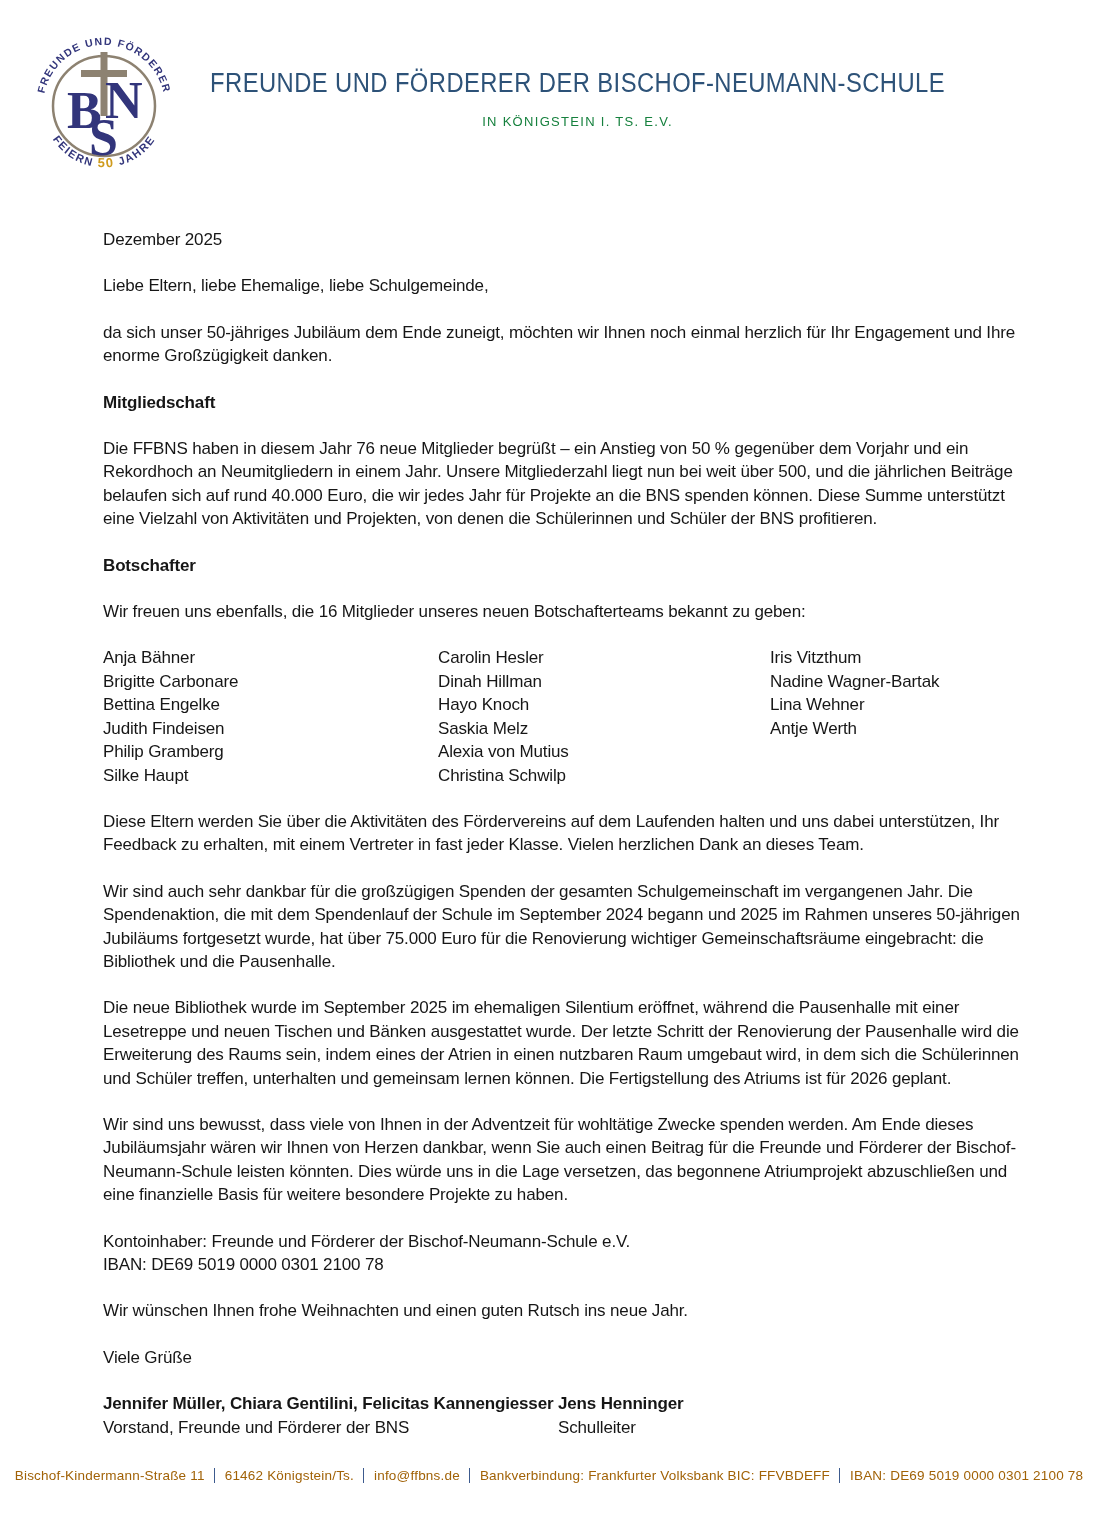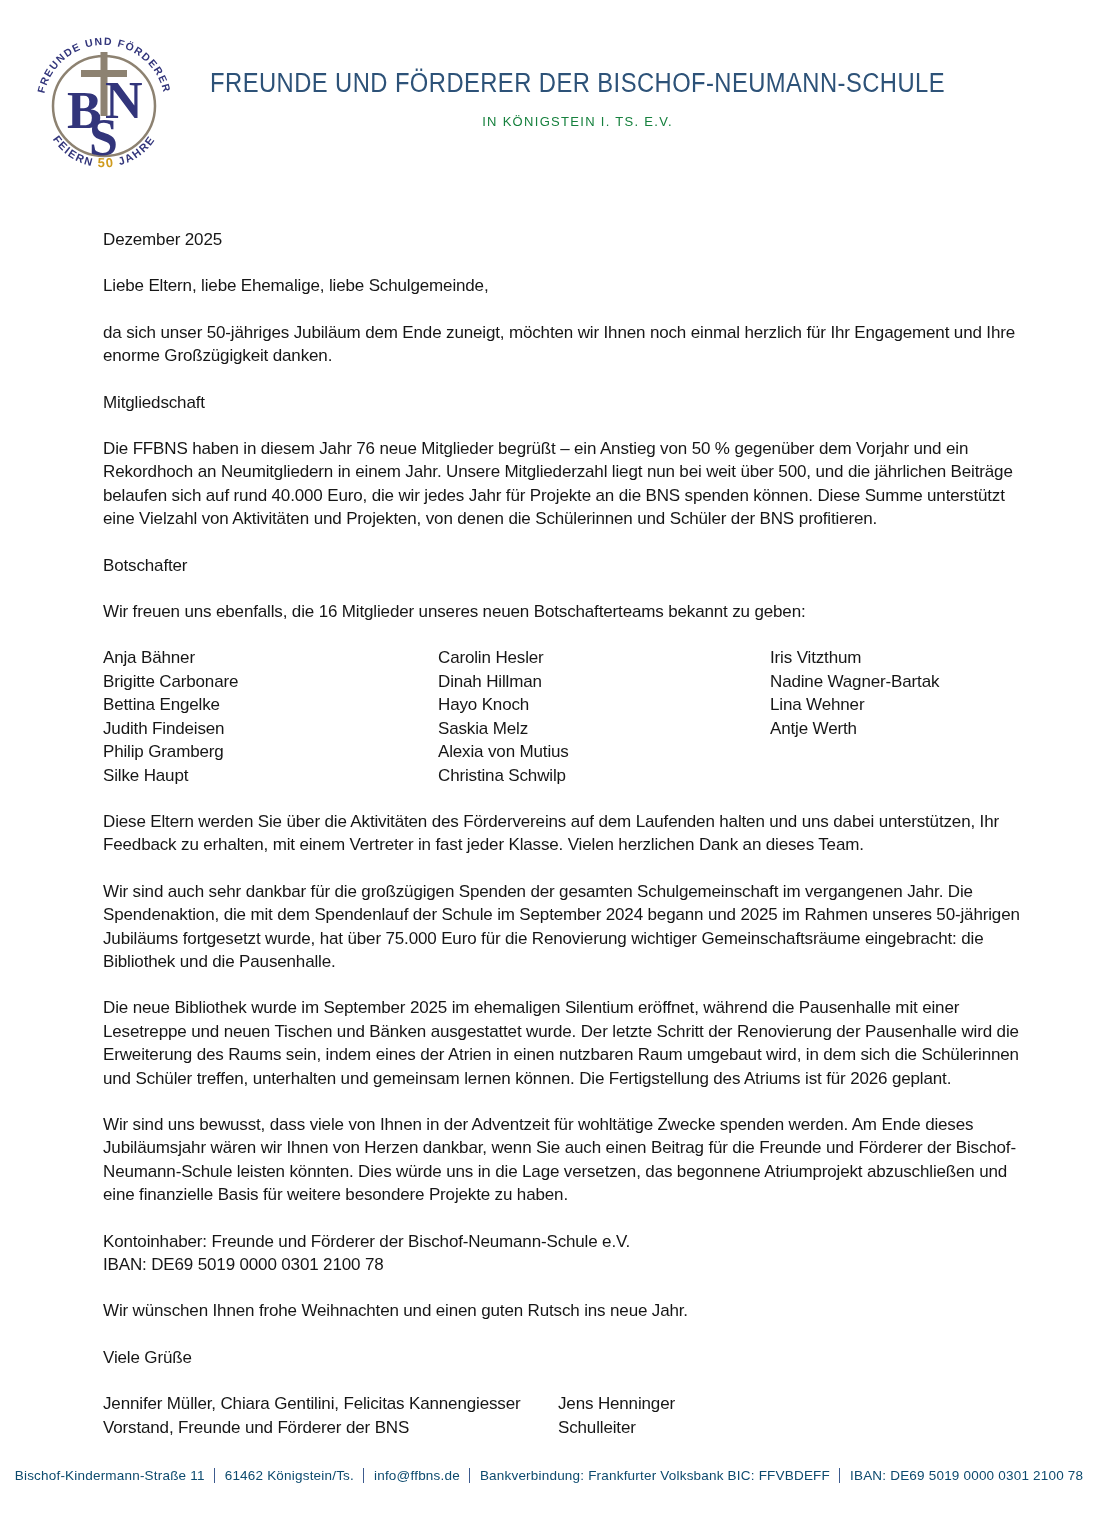--- a/index.html
+++ b/index.html
@@ -21,34 +21,34 @@
   .title {
     display:inline-block; font-size:27px; font-weight:400; color:#2d5278;
     letter-spacing:.5px; white-space:nowrap; transform:scaleX(.88); transform-origin:center;
   }
   .subtitle { margin-top:15px; font-size:13px; color:#15803d; letter-spacing:1.3px; }
 
   
   .letter { position:absolute; left:103px; top:228px; width:935px; font-size:17px; line-height:23.4px; letter-spacing:-0.15px; }
   .letter p { margin:0 0 23px 0; }
   .letter p.tight { margin-bottom:0; }
-  .h { font-weight:normal; margin:0; }
+  .h { font-weight:bold; margin:0; }
 
   .names { display:grid; grid-template-columns:335px 332px 1fr; margin:8px 0 23px 0; }
   .names span { display:block; line-height:23.4px; }
 
   .sig-row { display:flex; margin-top:22px; }
   .sig-col-1 { width:455px; }
-  .sig p { margin:0; }
+  .sig p { margin:0;font-weight:bold; }
   .sig .role { font-weight:normal; }
 
   
   .footer {
     position:absolute; left:0; top:1468px; width:100%; text-align:center;
-    font-size:13.5px; color:#0c4a6e; letter-spacing:.2px;
+    font-size:13.5px; color:#a16207; letter-spacing:.2px;
   }
   .footer .item { padding:0 9px 0 10px; border-left:1.5px solid #3c5a8e; }
   .footer .item:first-child { border-left:none; }
 </style>
 </head>
 <body>
 
 <div class="page">
 
   <div class="logo">

